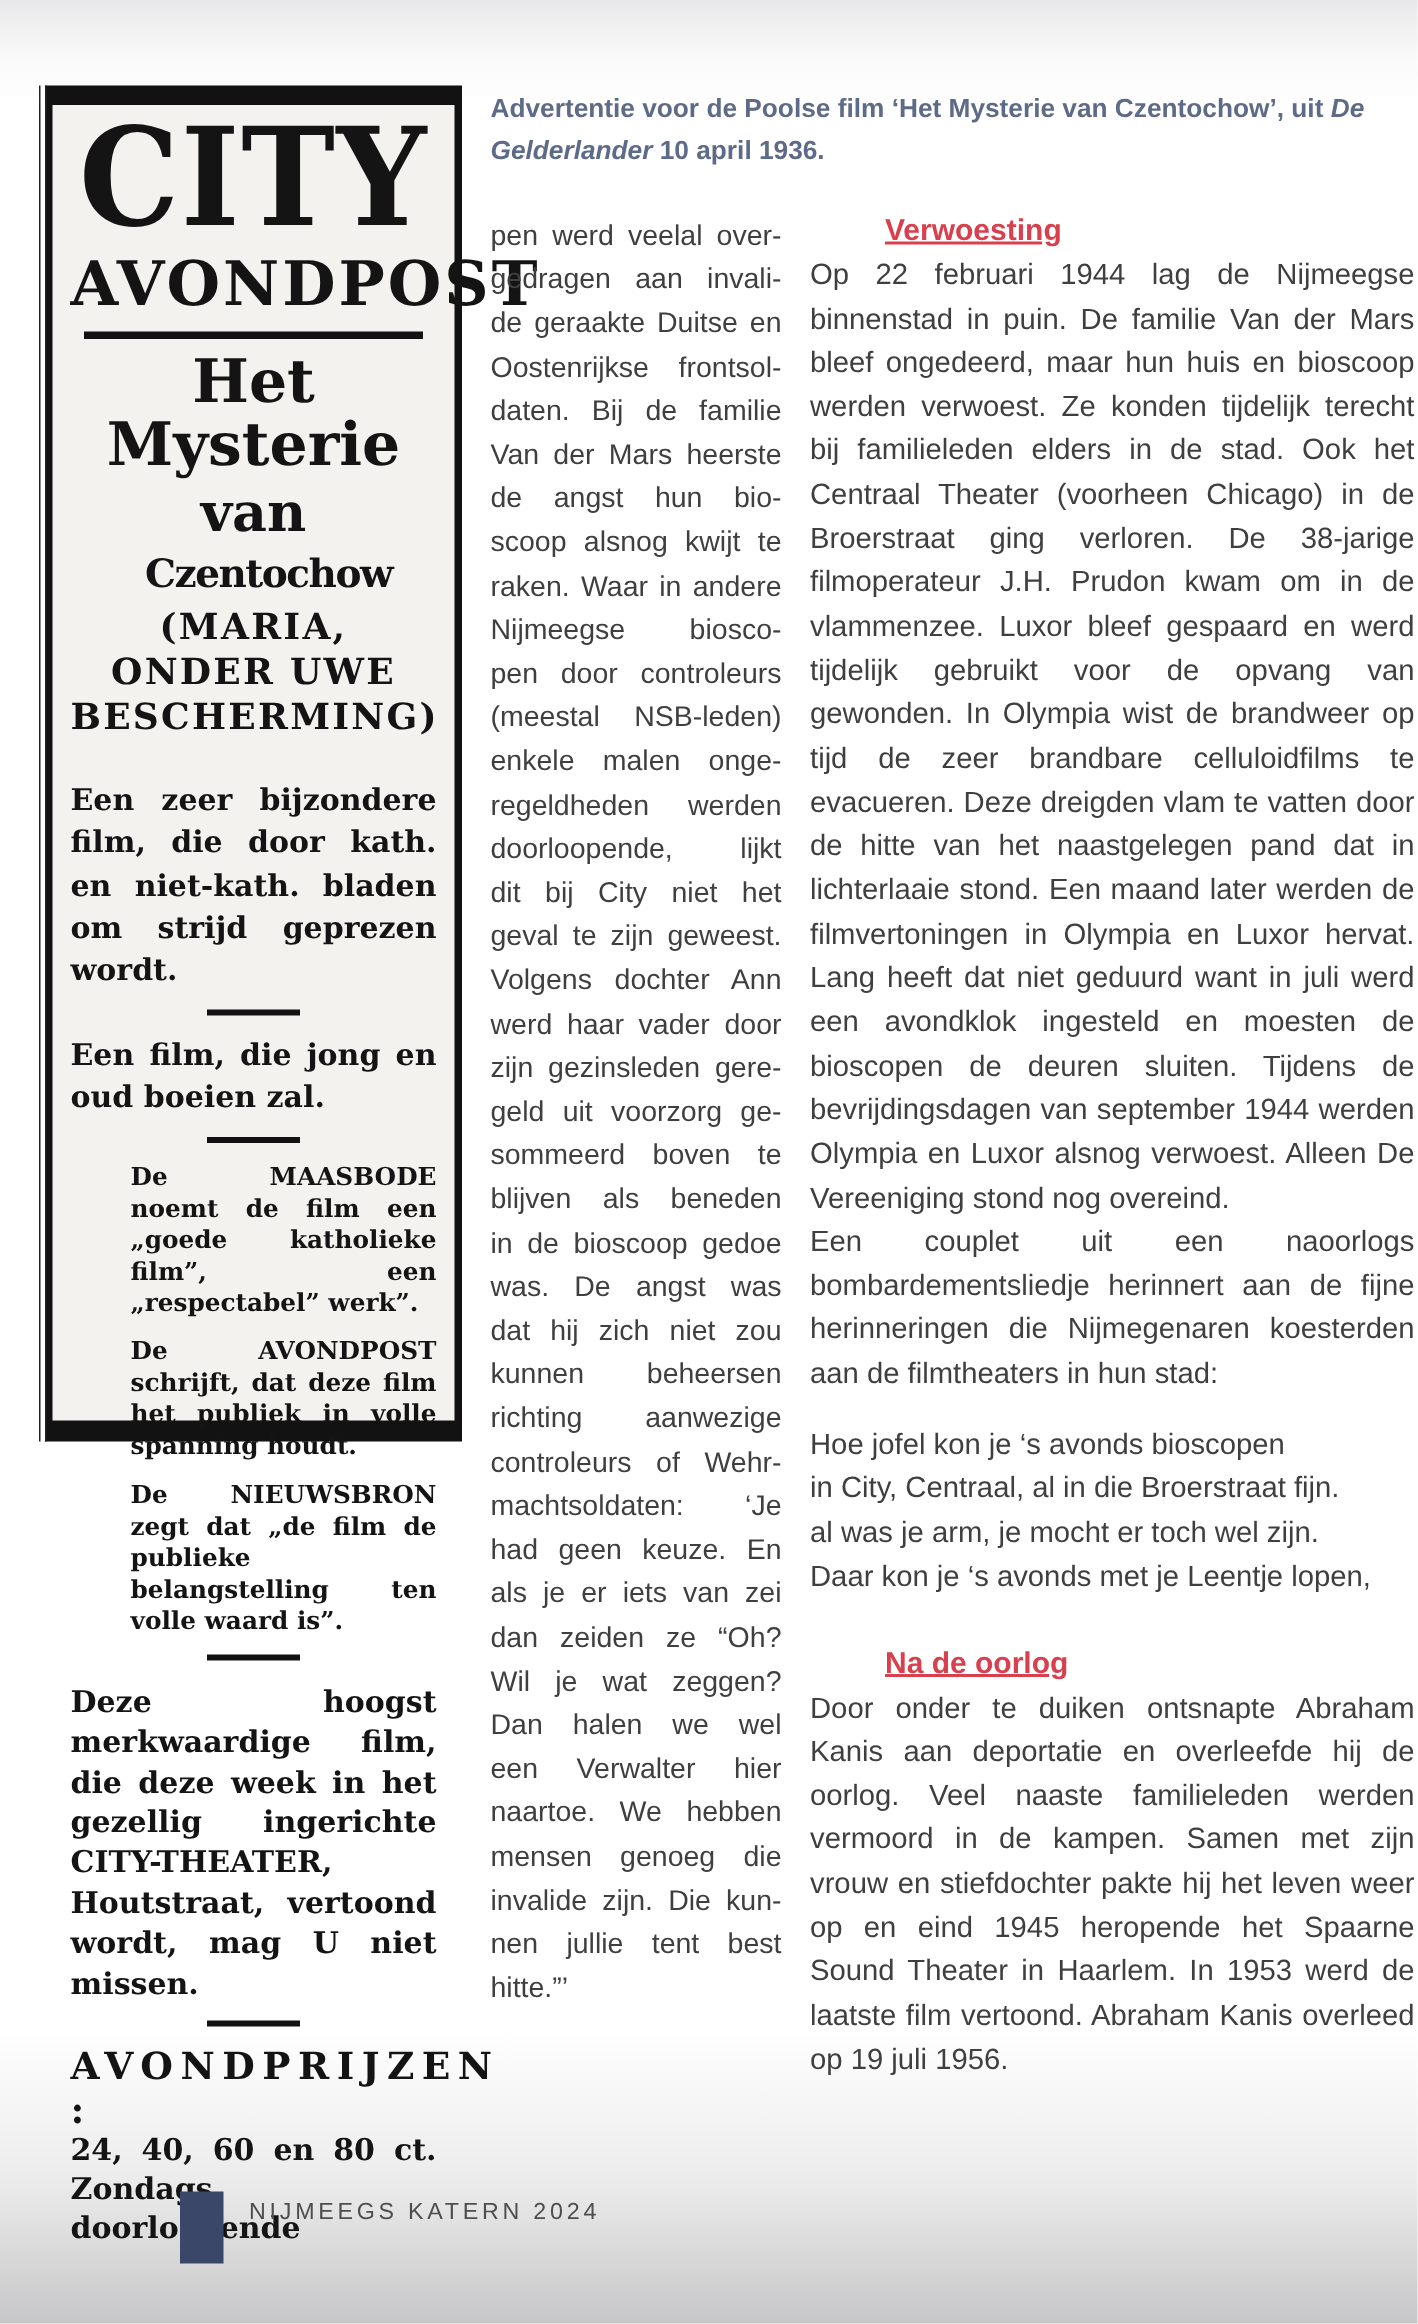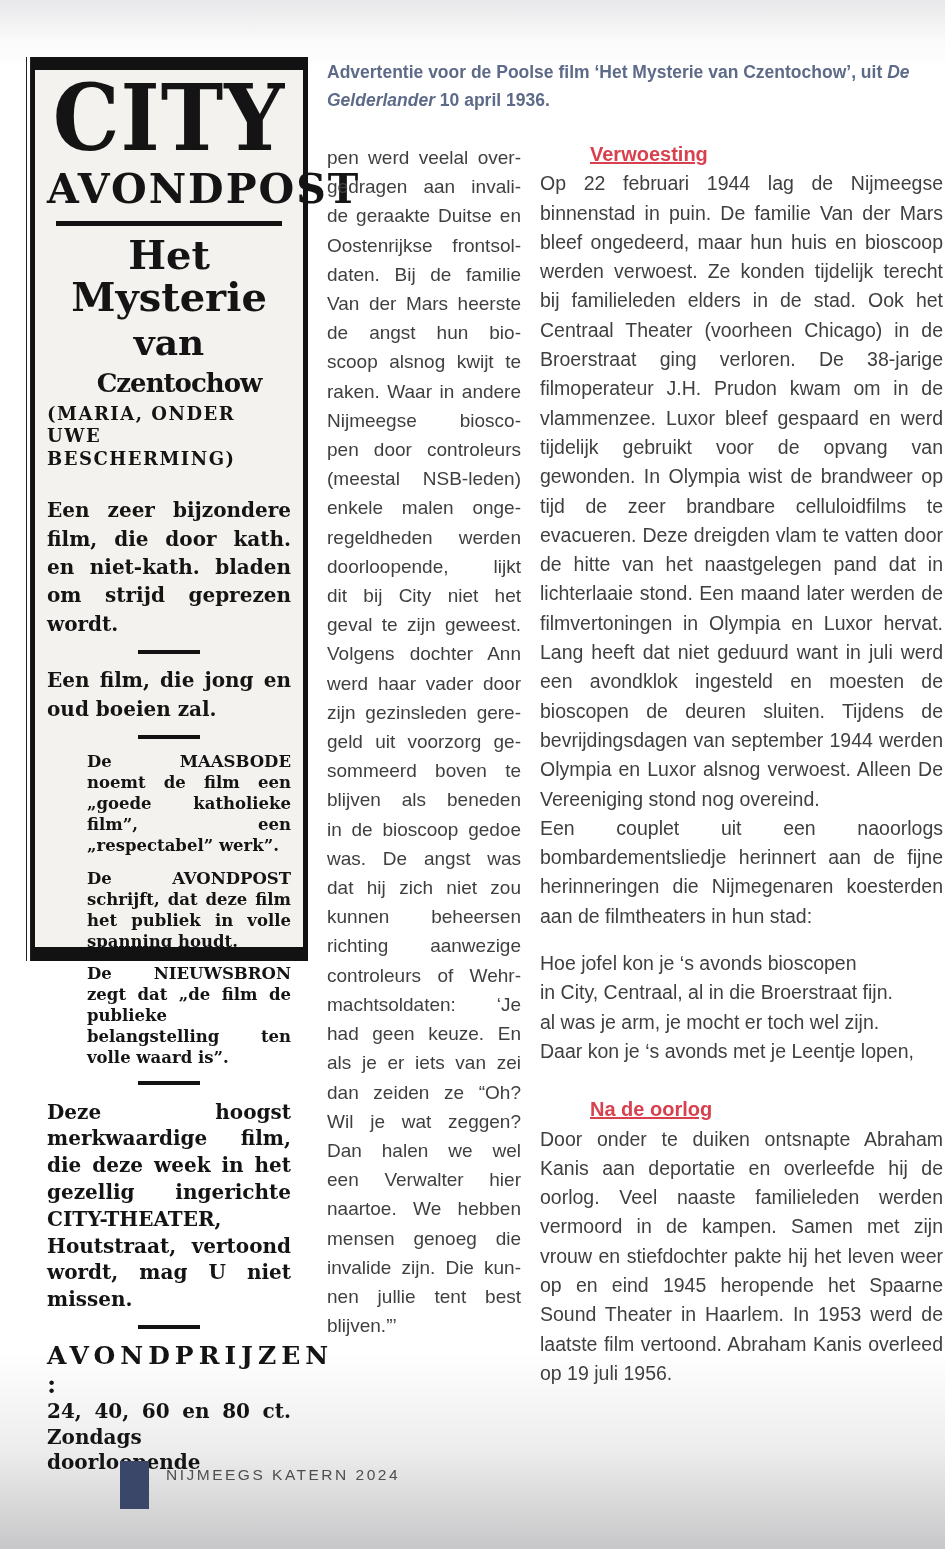--- a/index.html
+++ b/index.html
@@ -48,21 +48,21 @@
     content:"";position:absolute;left:-9px;top:-13px;bottom:-14px;
     border-left:1px solid #222;border-right:1px solid #222;width:3px;
   }
   .ad-city{font-size:84px;line-height:1.02;text-align:center;letter-spacing:1px;transform:scaleY(1.08);}
   .ad-bioscoop{font-size:41px;line-height:1.05;text-align:center;letter-spacing:2px;margin-top:6px;}
   .rule{height:5px;background:#121212;width:226px;margin:10px auto 8px auto;}
   .rule.small{height:4px;width:62px;margin:12px auto;}
   .ad-title1{font-size:40px;text-align:center;line-height:1.05;margin-top:2px;}
   .ad-title2{font-size:36px;text-align:center;line-height:1.05;margin-top:6px;}
   .ad-title3{font-size:26px;text-align:center;line-height:1.05;margin-top:8px;letter-spacing:-1px;margin-left:20px;}
-  .ad-sub{font-size:18px;line-height:1.25;margin-top:6px;letter-spacing:1.5px;}
+  .ad-sub{font-size:24px;text-align:center;line-height:1.25;margin-top:6px;letter-spacing:1.5px;}
   .ad-blurb{font-size:20px;line-height:1.42;text-align:justify;margin-top:26px;}
   .ad-blurb.second{margin-top:0;}
   .ad-presshead{font-size:21px;letter-spacing:.5px;margin-top:4px;word-spacing:8px;}
   .ad-quote{font-size:16.5px;line-height:1.28;text-align:justify;padding-left:40px;margin-top:11px;}
   .ad-closing{font-size:20px;line-height:1.34;text-align:justify;margin-top:14px;}
   .ad-prices-title{font-size:25px;letter-spacing:5px;margin-top:12px;text-align:justify;text-align-last:justify;}
   .pline{font-size:20px;line-height:1.28;text-align:justify;text-align-last:justify;}
 
   
   .mid-col{
@@ -213,21 +213,21 @@
       <div class="mline">een Verwalter hier</div>
 
       <div class="mline">naartoe. We hebben</div>
 
       <div class="mline">mensen genoeg die</div>
 
       <div class="mline">invalide zijn. Die kun-</div>
 
       <div class="mline">nen jullie tent best</div>
 
-      <div class="mline">blijven.”’</div>
+      <div class="mline">hitte.”’</div>
     </div>
 
   <div class="right-col">
     <div class="sec-heading">Verwoesting</div>
     <p>Op 22 februari 1944 lag de Nijmeegse binnenstad in puin. De familie Van der Mars bleef ongedeerd, maar hun huis en bioscoop werden verwoest. Ze konden tijdelijk terecht bij familieleden elders in de stad. Ook het Centraal Theater (voorheen Chicago) in de Broerstraat ging verloren. De 38-jarige filmoperateur J.H. Prudon kwam om in de vlammenzee. Luxor bleef gespaard en werd tijdelijk gebruikt voor de opvang van gewonden. In Olympia wist de brandweer op tijd de zeer brandbare celluloidfilms te evacueren. Deze dreigden vlam te vatten door de hitte van het naastgelegen pand dat in lichterlaaie stond. Een maand later werden de filmvertoningen in Olympia en Luxor hervat. Lang heeft dat niet geduurd want in juli werd een avondklok ingesteld en moesten de bioscopen de deuren sluiten. Tijdens de bevrijdingsdagen van september 1944 werden Olympia en Luxor alsnog verwoest. Alleen De Vereeniging stond nog overeind.</p>
     <p>Een couplet uit een naoorlogs bombardementsliedje herinnert aan de fijne herinneringen die Nijmegenaren koesterden aan de filmtheaters in hun stad:</p>
     <div class="poem">
 
         <div>Hoe jofel kon je ‘s avonds bioscopen</div>
 

